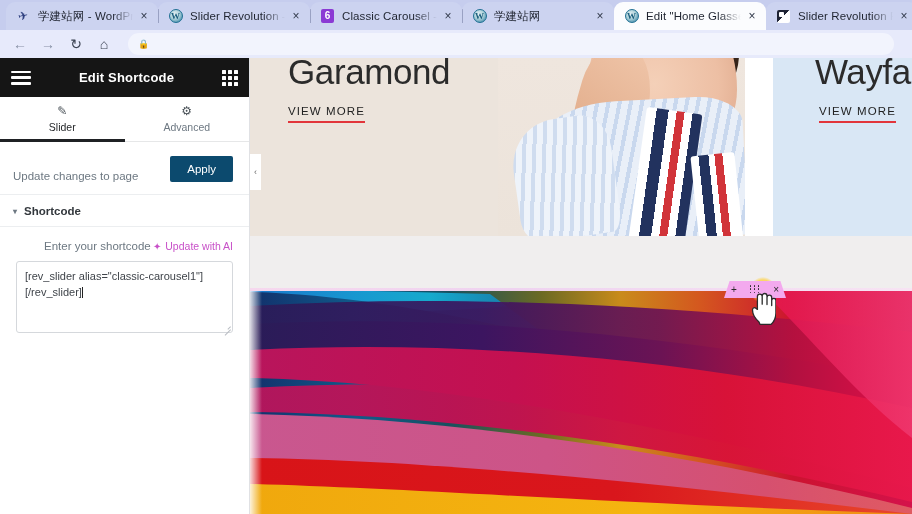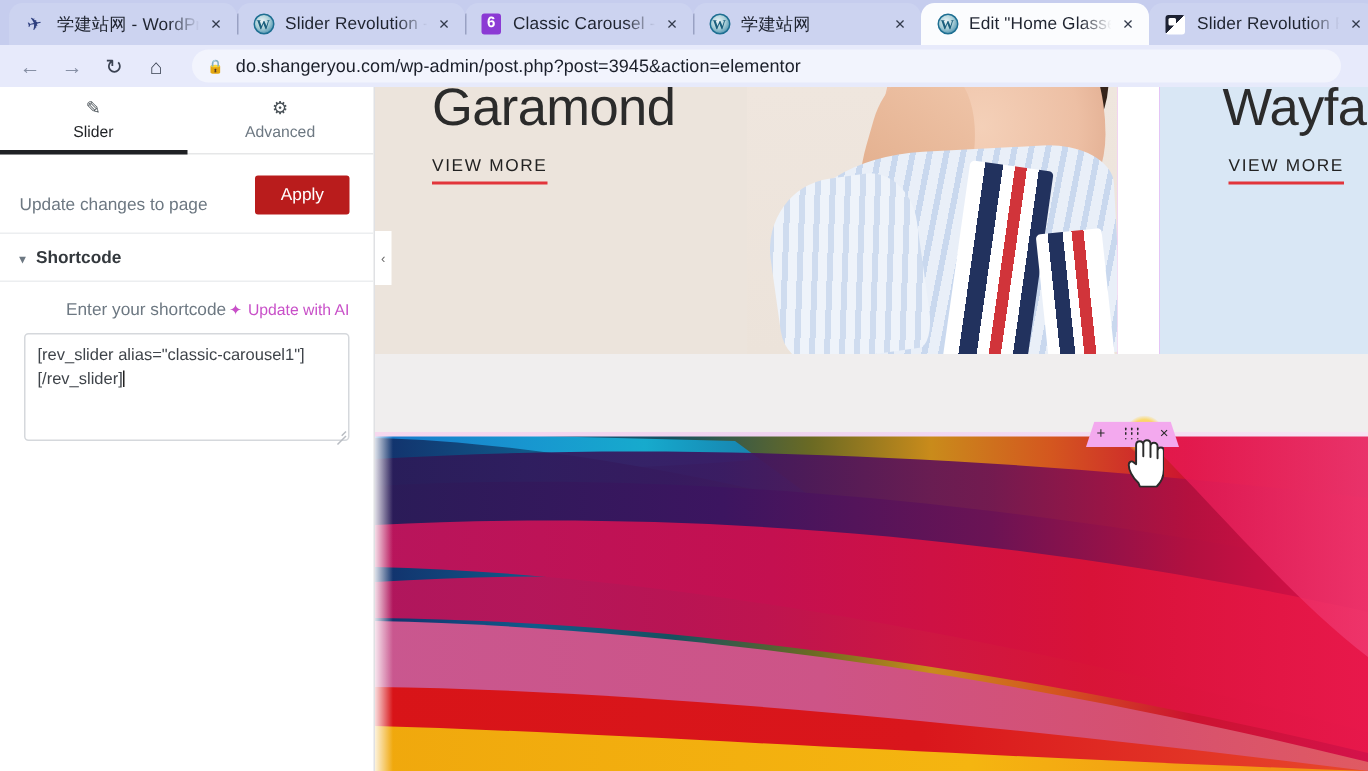--- a/index.html
+++ b/index.html
@@ -142,21 +142,21 @@
   .panel-tab.sel::after {
     content: ""; position: absolute; left: 0; right: 0; bottom: -1px; height: 3px; background: #1f2124;
   }
 
   .panel-row-update {
     display: flex; align-items: flex-end; justify-content: space-between;
     padding: 14px 16px 12px 13px;
   }
   .update-label { font-size: 11.5px; color: #6d7882; }
   .apply-btn {
-    background: #b91c1c; color: #fff; border: none;
+    background: #0c4a6e; color: #fff; border: none;
     font-size: 11.5px; padding: 7px 17px; border-radius: 2px;
     font-family: "Liberation Sans", sans-serif;
   }
 
   .section-head {
     display: flex; align-items: center; gap: 7px;
     padding: 10px 13px 9px 13px;
     border-top: 1px solid #eceef0;
     border-bottom: 1px solid #eceef0;
     font-size: 11.5px; font-weight: bold; color: #33383d;
@@ -420,27 +420,45 @@
 
     </div>
 
     <div class="toolbar">
       <div class="nav-btn disabled">←</div>
       <div class="nav-btn disabled">→</div>
       <div class="nav-btn">↻</div>
       <div class="nav-btn">⌂</div>
       <div class="omnibox">
         <span class="lock">🔒</span>
-        <span class="url">do.shangeryou.com/wp-admin/post.php?post=3945&amp;action=elementor</span>
       </div>
     </div>
   </div>
 
   <div class="panel">
 
+    <div class="panel-header">
+      <div class="hamburger">
+        <span></span>
+          <span></span>
+          <span></span>
+      </div>
+      <div class="panel-title">Edit Shortcode</div>
+      <div class="grid-icon">
+        <i></i>
+          <i></i>
+          <i></i>
+          <i></i>
+          <i></i>
+          <i></i>
+          <i></i>
+          <i></i>
+          <i></i>
+      </div>
+    </div>
 
     <div class="panel-tabs">
       <div class="panel-tab sel">
         <span class="ptab-ico">✎</span>
         <span>Slider</span>
       </div>
       <div class="panel-tab">
         <span class="ptab-ico">⚙</span>
         <span>Advanced</span>
       </div>

